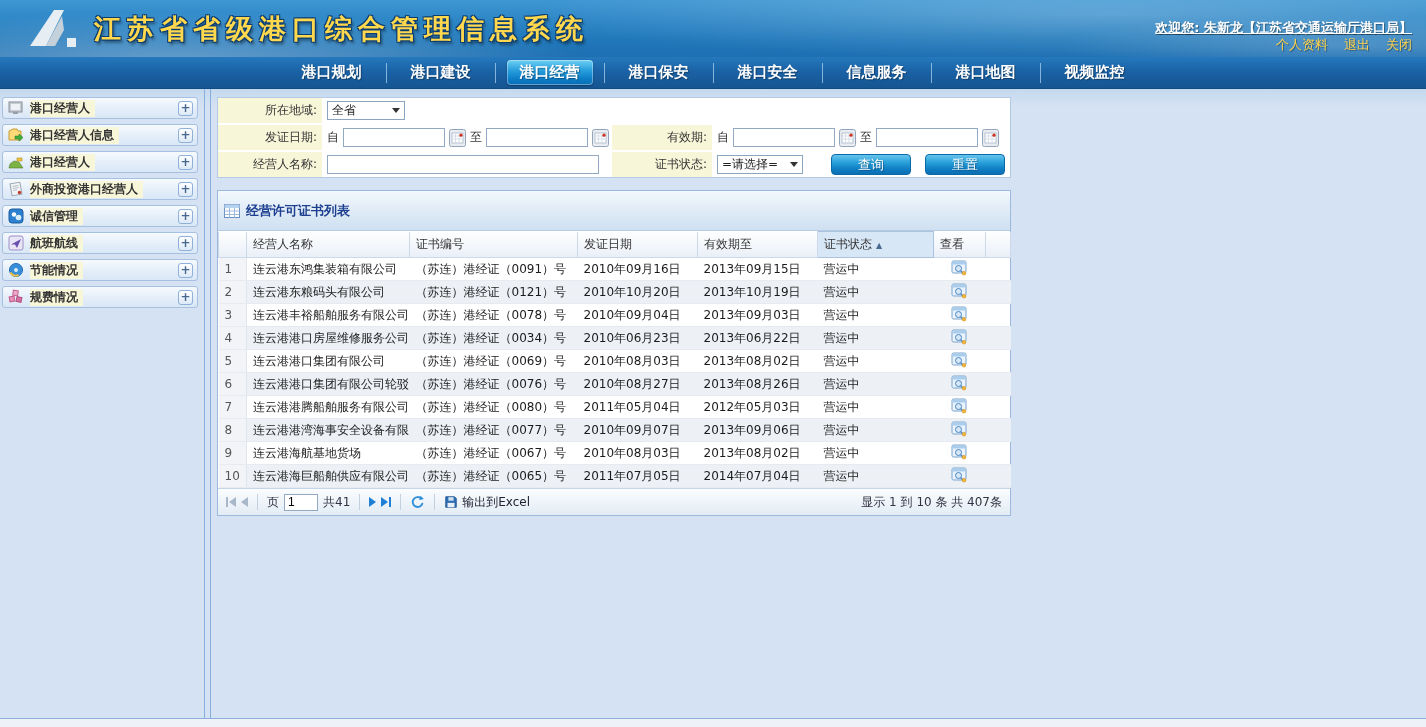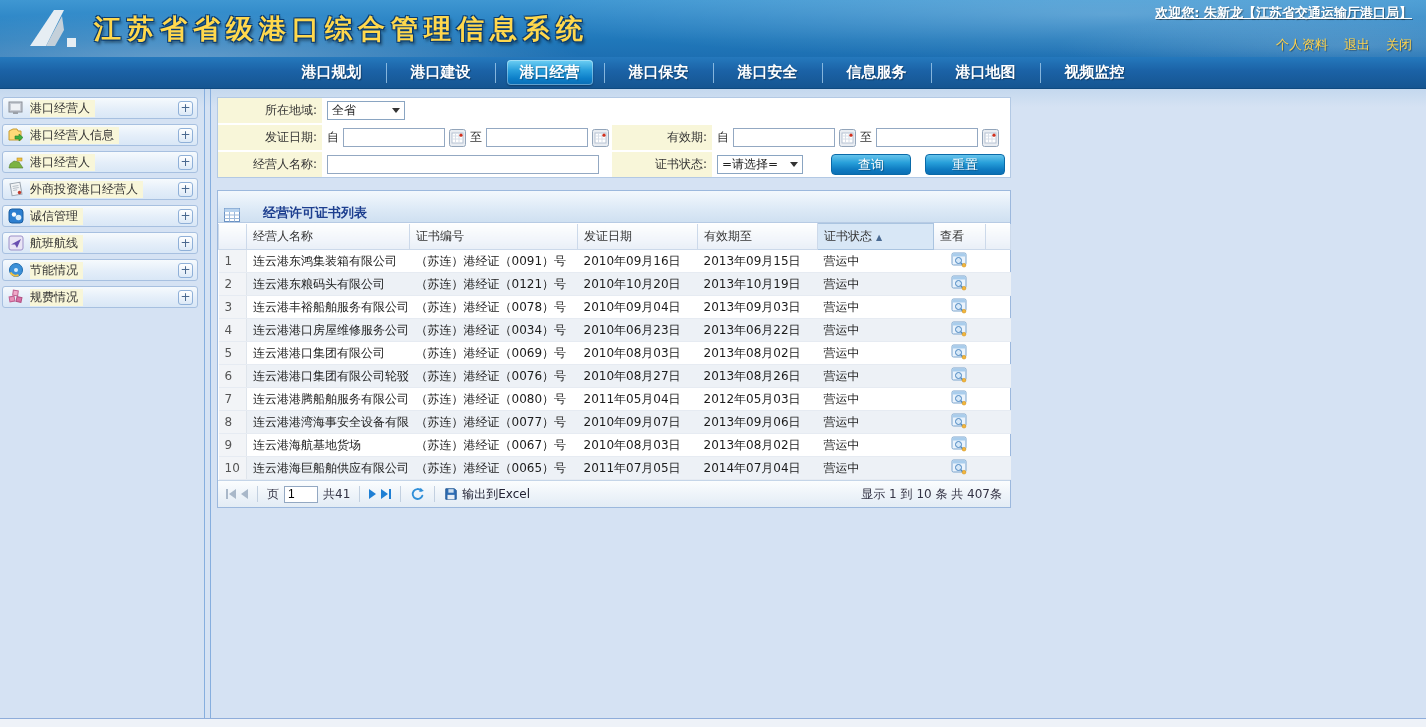--- a/index.html
+++ b/index.html
@@ -12,21 +12,21 @@
     background:linear-gradient(180deg,#3f97d2 0%,#2d86c6 35%,#2078ba 70%,#1d6fb2 100%);text-align:right; }
   .topbar::before { content:""; position:absolute; inset:0; pointer-events:none;
     background:
       radial-gradient(ellipse 700px 90px at 12% 115%, rgba(255,255,255,.35), transparent 60%),
       radial-gradient(ellipse 900px 70px at 78% 25%, rgba(255,255,255,.22), transparent 65%),
       radial-gradient(ellipse 500px 50px at 95% 80%, rgba(255,255,255,.18), transparent 60%); }
   .brand { position:absolute; left:28px; top:8px; display:flex; align-items:center; gap:14px; }
   .logo-svg { display:block; }
   .app-title { color:#ffd84d; font-weight:bold; font-size:27px; letter-spacing:6px;
     text-shadow:1px 1px 0 #0b3d72, -1px 1px 0 #0b3d72, 1px -1px 0 #0b3d72, -1px -1px 0 #0b3d72, 2px 3px 3px rgba(0,0,0,.45); }
-  .welcome { position:absolute; right:14px; top:4px; color:#fff; font-weight:bold;
+  .welcome { position:absolute; right:14px; top:19px; color:#fff; font-weight:bold;
     font-size:13px; text-decoration:underline; text-shadow:1px 1px 1px rgba(0,0,0,.4); }
   .userlinks { position:absolute; right:14px; top:36px; display:flex; gap:16px; }
   .userlinks a { color:#ffd24a; font-weight:normal; font-size:13px; text-decoration:none;
     text-shadow:1px 1px 1px rgba(0,0,0,.4); cursor:pointer; }
 
   
   .nav { height:32px; display:flex; align-items:center;
     background:linear-gradient(180deg,#2579bd 0%,#1b62a6 45%,#155591 100%);
     border-bottom:1px solid #0f4a80;justify-content:center; }
   .tab { width:109px; height:32px; display:flex; align-items:center; justify-content:center;
@@ -36,21 +36,21 @@
   .tab .pill { color:#fff; font-weight:bold; font-size:15px; padding:3px 13px; border-radius:4px;
     text-shadow:1px 1px 1px rgba(0,0,0,.35); white-space:nowrap; }
   .tab.active .pill { background:linear-gradient(180deg,#6fd0f4 0%,#2aa0dd 40%,#0c7ec8 75%,#0a6db4 100%);
     box-shadow:inset 0 0 0 1px rgba(255,255,255,.35), 0 1px 2px rgba(0,0,0,.3); }
 
   
   .pagebody { display:flex; height:629px; background:linear-gradient(180deg,#c4d8ee 0,#d5e2f3 18px); }
   .sidebar { width:200px; padding:8px 2px 0 2px; }
   .side-item { height:22px; margin-bottom:5px; border:1px solid #a7c0e0; border-radius:3px;
     background:linear-gradient(180deg,#f6fafd 0%,#e4eef9 55%,#d9e7f6 100%);
-    display:flex; align-items:center; padding:0 4px 0 5px; cursor:pointer; }
+    display:flex; align-items:center; padding:0 4px 0 5px; cursor:pointer;font-weight:bold; }
   .side-item .s-icon { width:17px; height:16px; margin-right:5px; flex:none; }
   .side-item .s-label { font-size:12px; color:#333; white-space:nowrap; }
   .side-item .plus { margin-left:auto; width:15px; height:15px; border:1px solid #8fb0d8; border-radius:3px;
     background:linear-gradient(180deg,#ffffff,#dcE9f7); color:#49688f; font-size:12px; line-height:12px;
     text-align:center; cursor:pointer; }
   .v-divider { width:17px; position:relative; flex:none; }
   .v-divider::before, .v-divider::after { content:""; position:absolute; top:0; bottom:0; width:1px; background:#86aede; }
   .v-divider::before { left:4px; } .v-divider::after { left:10px; }
 
   .content { width:794px; padding-top:8px; }
@@ -72,22 +72,22 @@
     padding:0 4px; font-size:12px; color:#222; cursor:pointer; min-width:78px; }
   .select .arr { margin-left:auto; width:0; height:0; border:4px solid transparent; border-top:5px solid #333; position:relative; top:2px; }
   .btn { width:80px; height:21px; border:1px solid #0a6aa8; border-radius:4px; color:#fff;
     font-size:13px; text-align:center; line-height:19px; cursor:pointer; flex:none;
     background:linear-gradient(180deg,#66c4ec 0%,#28a0da 40%,#0f7cc2 75%,#0c6fb4 100%);
     text-shadow:1px 1px 1px rgba(0,0,0,.3); }
   .btn + .btn { margin-left:10px; }
 
   
   .table-panel { margin-top:12px; border:1px solid #9cb8dd; background:#fff; }
-  .panel-title { height:32px; background:linear-gradient(180deg,#f3f8fd 0%,#dcE9f6 60%,#cfe0f1 100%);
-    border-bottom:1px solid #b7cbe4; display:flex; align-items:flex-end; gap:23px; padding:0 6px;
+  .panel-title { height:40px; background:linear-gradient(180deg,#f3f8fd 0%,#dcE9f6 60%,#cfe0f1 100%);
+    border-bottom:1px solid #b7cbe4; display:flex; align-items:center; gap:6px; padding:0 6px;
     color:#1d3f8f; font-weight:bold; font-size:13px; }
   table.grid { width:100%; border-collapse:collapse; table-layout:fixed; font-size:12px; color:#1b1b1b; }
   table.grid th { height:26px; font-weight:normal; text-align:left; padding:0 6px;
     background:linear-gradient(180deg,#fdfefe 0%,#f0f4fa 70%,#e9eff7 100%);
     border:1px solid #ccd9ea; border-top:none; color:#333; cursor:pointer; white-space:nowrap; }
   table.grid th.sorted { background:#d8e7f6; border:1px solid #aac4e0; }
   table.grid th .sort-arr { font-size:8px; color:#4a6a92; margin-left:4px; }
   table.grid td { height:23px; padding:0 6px; white-space:nowrap; overflow:hidden; }
   tr.t-row td { border-bottom:1px solid #e6ebf2; }
   tr.t-row.even td { background:#edf1f6; }

